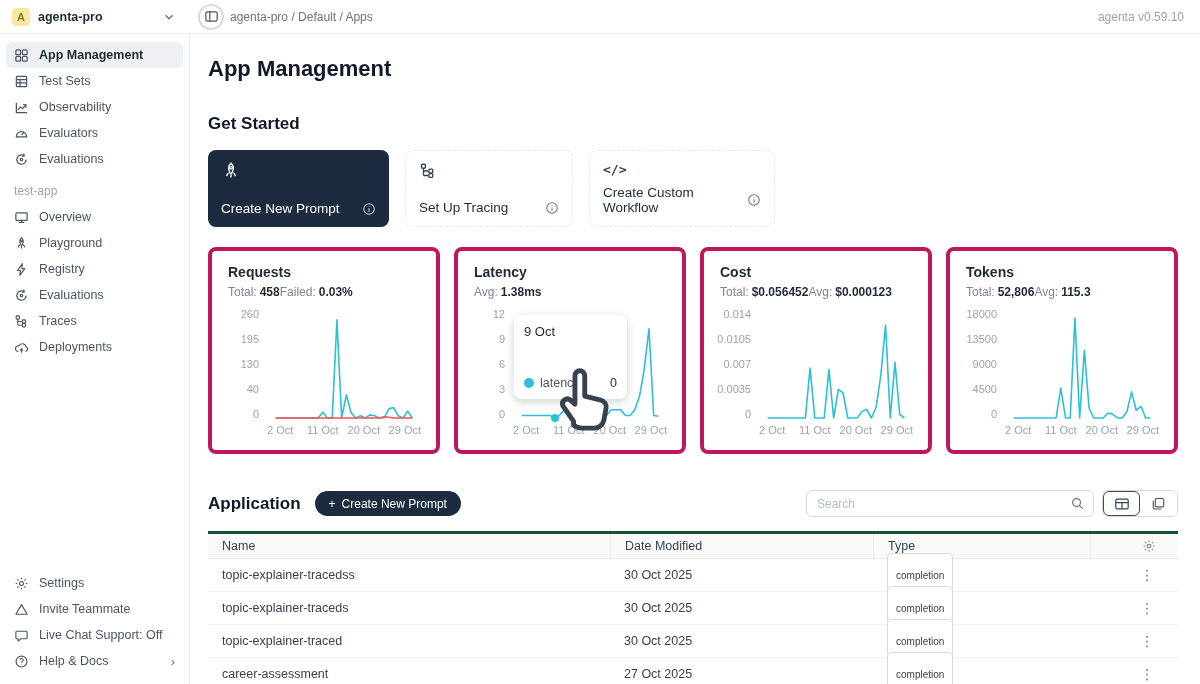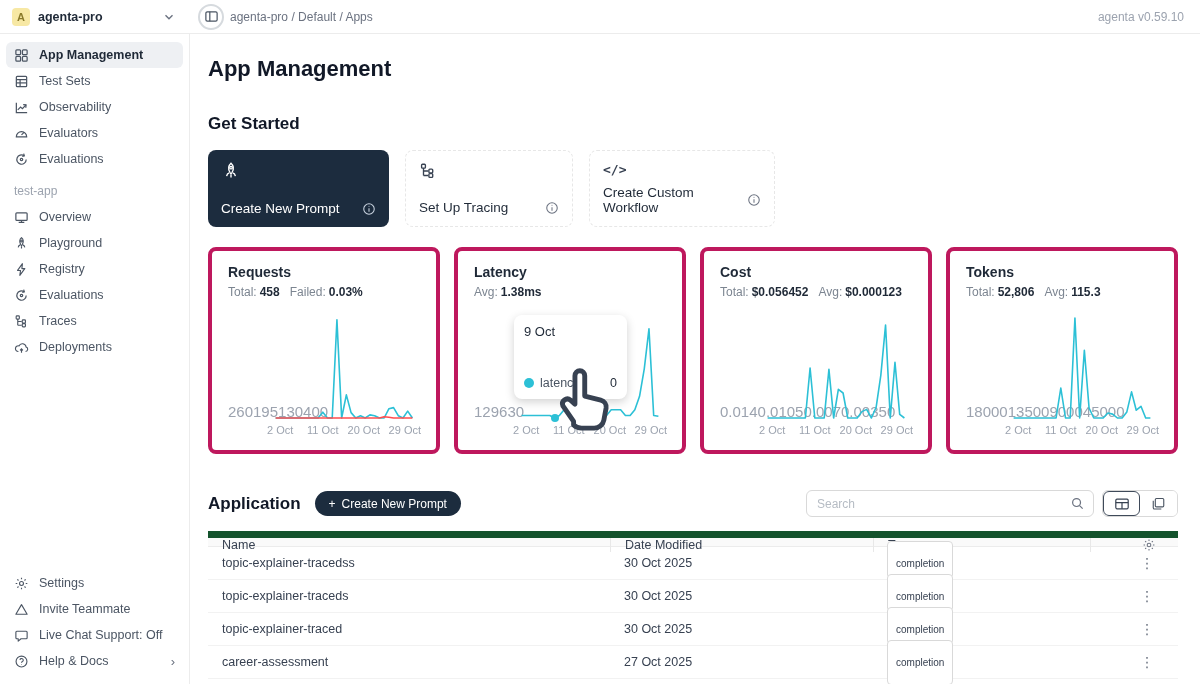--- a/index.html
+++ b/index.html
@@ -43,26 +43,26 @@
   .gs-label { font-size:13.5px; font-weight:500; }
   .gs-card.dark .gs-label { color:#fff; }
   .info-ic { margin-left:auto; color:#6b7280; }
   .gs-card.dark .info-ic { color:#cbd5e1; }
   .code-ic { font-family:"DejaVu Sans Mono", monospace; font-size:13px; font-weight:bold; color:#374151; }
 
   
   .charts-row { display:flex; gap:14px; margin-top:20px; }
   .chart-card { flex:1; border:4px solid #be185d; border-radius:8px; padding:13px 16px 10px 16px; height:207px; }
   .chart-title { font-size:14px; font-weight:600; color:#1f2937; }
-  .chart-stats { display:flex; gap:10px; font-size:12px; margin-top:5px; }
+  .chart-stats { display:flex; font-size:12px; margin-top:5px; }
   .chart-stats .lbl { color:#7c8591; }
   .chart-stats .val { color:#1f2937; font-weight:600; margin-left:3px; }
   .chart-body { display:flex; margin-top:14px; }
-  .y-axis { width:40px; height:112px; display:flex; flex-direction:row; justify-content:space-between;
-    align-items:flex-end; padding-right:9px; font-size:15px; color:#9ca3af; margin-top:-5px; }
+  .y-axis { width:40px; height:112px; display:flex; flex-direction:column; justify-content:space-between;
+    align-items:flex-end; padding-right:9px; font-size:11px; color:#9ca3af; margin-top:-5px; }
   .chart-plot { flex:1; position:relative; }
   .chart-plot svg { width:100%; height:108px; }
   .x-axis { position:relative; height:16px; font-size:11px; color:#9ca3af; }
   .x-axis span { position:absolute; top:3px; transform:translateX(-50%); white-space:nowrap; }
   .hl-dot { position:absolute; width:8px; height:8px; border-radius:50%; transform:translate(-50%,-50%); }
 
   .chart-tip { position:absolute; left:0; top:2px; width:113px; height:84px; background:#fff;
     border-radius:8px; box-shadow:0 3px 10px rgba(0,0,0,.18); padding:9px 10px; z-index:5;
     display:flex; flex-direction:column; }
   .tip-date { font-size:13px; color:#1f2937; }
@@ -82,21 +82,21 @@
   .search-wrap input { border:none; outline:none; flex:1; font-size:12px; color:#374151;
     font-family:"Liberation Sans", sans-serif; background:transparent; }
   .search-wrap input::placeholder { color:#b6bcc4; }
   .seg { margin-left:8px; height:27px; border:1px solid #d9d9d9; border-radius:6px; display:flex; overflow:hidden; }
   .seg-btn { width:37px; display:flex; align-items:center; justify-content:center; color:#4b5563;
     background:#fff; cursor:pointer; }
   .seg-btn.sel { border:1.5px solid #3f4a5a; border-radius:6px; }
 
   .table { margin-top:14px; }
   .t-head { display:grid; grid-template-columns:402px 263px 217px 1fr; background:#fafafa;
-    border-top:7px solid #14532d; border-bottom:1px solid #ececec; height:16px; align-items:center;
+    border-top:3px solid #14532d; border-bottom:1px solid #ececec; height:28px; align-items:center;
     font-size:12.5px; font-weight:500; color:#374151; }
   .t-head .cell { padding-left:14px; height:100%; display:flex; align-items:center; }
   .t-head .cell + .cell { border-left:1px solid #e8e8e8; }
   .t-head .cell.last { justify-content:flex-end; padding-right:22px; color:#6b7280; }
   .t-row { display:grid; grid-template-columns:402px 263px 217px 1fr; height:33px; align-items:center;
     border-bottom:1px solid #f2f2f2; font-size:12.5px; color:#374151; cursor:pointer; }
   .t-row .cell { padding-left:14px; }
   .t-row .cell.last { display:flex; justify-content:flex-end; padding-right:24px; }
   .tag { border:1px solid #d9d9d9; border-radius:4px; padding:16px 8px; font-size:10px; color:#374151; background:#fff; }
   .dots { color:#6b7280; font-size:14px; letter-spacing:0; cursor:pointer; }

